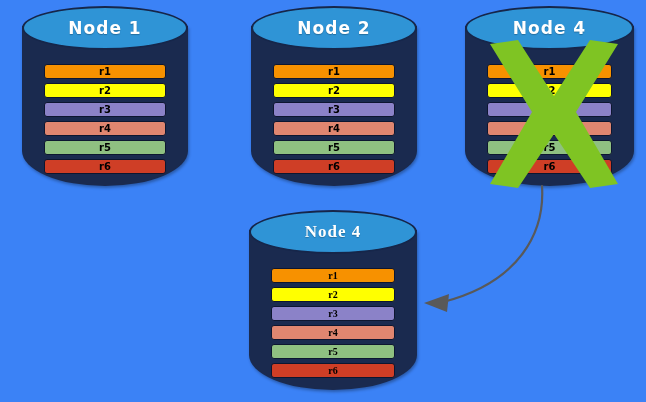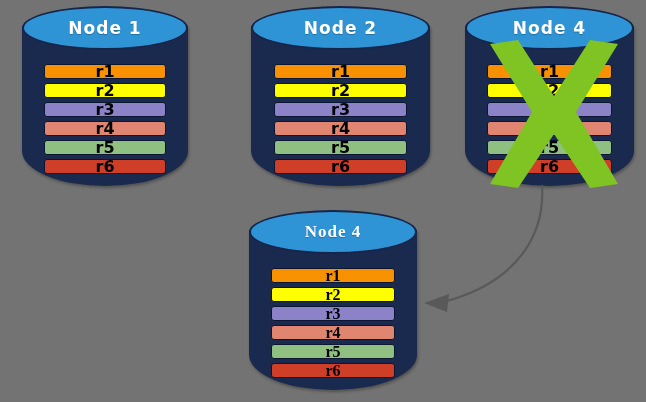--- a/index.html
+++ b/index.html
@@ -4,21 +4,21 @@
 <style>
   html, body {
     margin: 0;
     padding: 0;
     background: #ffffff;
   }
   #canvas {
     position: relative;
     width: 646px;
     height: 402px;
-    background: #737373;
+    background: #3b82f6;
     overflow: hidden;
     font-family: "DejaVu Sans", sans-serif;
   }
 
   
   .node {
     position: absolute;
   }
   .cyl-body {
     position: absolute;
@@ -67,21 +67,21 @@
   }
   .record {
     height: 15px;
     margin-bottom: 4px;
     border: 1px solid #0d1630;
     border-radius: 3px;
     box-sizing: border-box;
     display: flex;
     align-items: center;
     justify-content: center;
-    font-size: 16px;
+    font-size: 10px;
     font-weight: bold;
     color: #000000;
     line-height: 1;
   }
   .record:last-child { margin-bottom: 6px; }
 
   
   .fail-x {
     position: absolute;
     pointer-events: none;
@@ -109,21 +109,21 @@
     <div class="records">
       <div class="record" style="background:#f79100;">r1</div>
       <div class="record" style="background:#ffff00;">r2</div>
       <div class="record" style="background:#8b82c8;">r3</div>
       <div class="record" style="background:#e08670;">r4</div>
       <div class="record" style="background:#8fc081;">r5</div>
       <div class="record" style="background:#cf3e26;">r6</div>
     </div>
   </div>
 
-  <div class="node" style="left:251px; top:6px; width:166px; height:180px;padding-left:13px;">
+  <div class="node" style="left:251px; top:6px; width:166px; height:180px;">
     <div class="cyl-body"></div>
     <div class="cyl-top"></div>
     <div class="cyl-title">Node  2</div>
     <div class="records">
       <div class="record" style="background:#f79100;">r1</div>
       <div class="record" style="background:#ffff00;">r2</div>
       <div class="record" style="background:#8b82c8;">r3</div>
       <div class="record" style="background:#e08670;">r4</div>
       <div class="record" style="background:#8fc081;">r5</div>
       <div class="record" style="background:#cf3e26;">r6</div>

